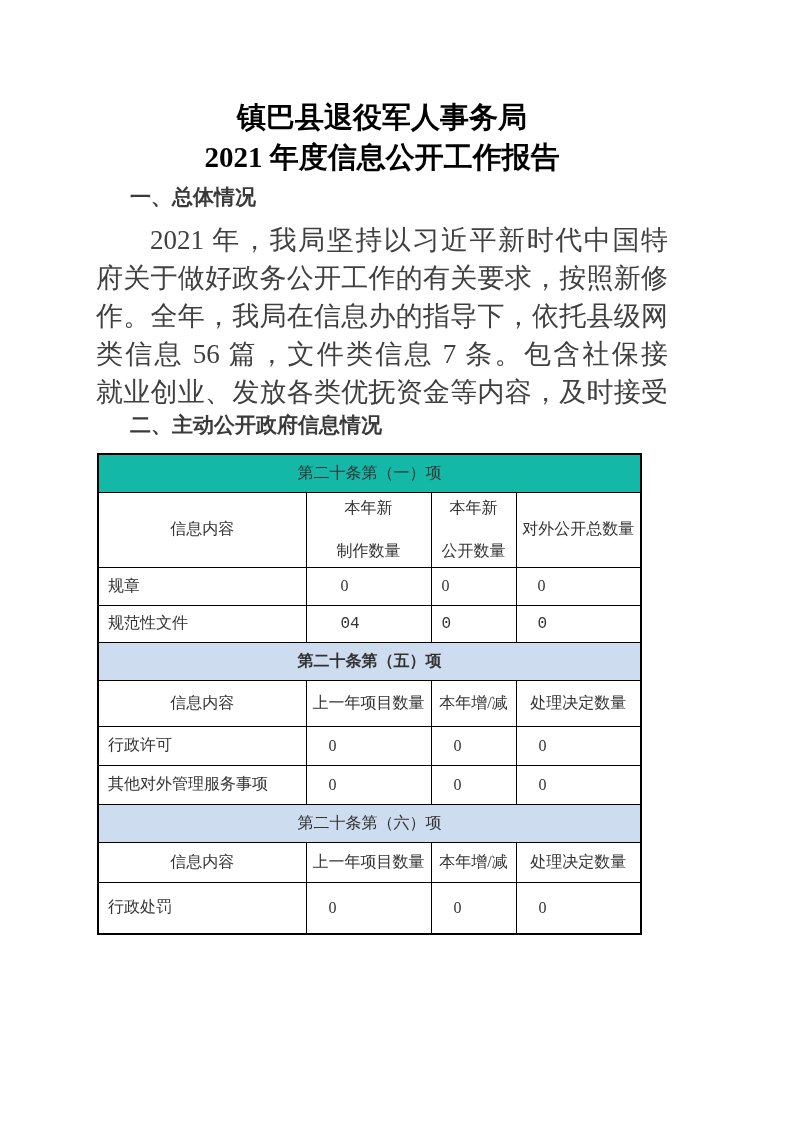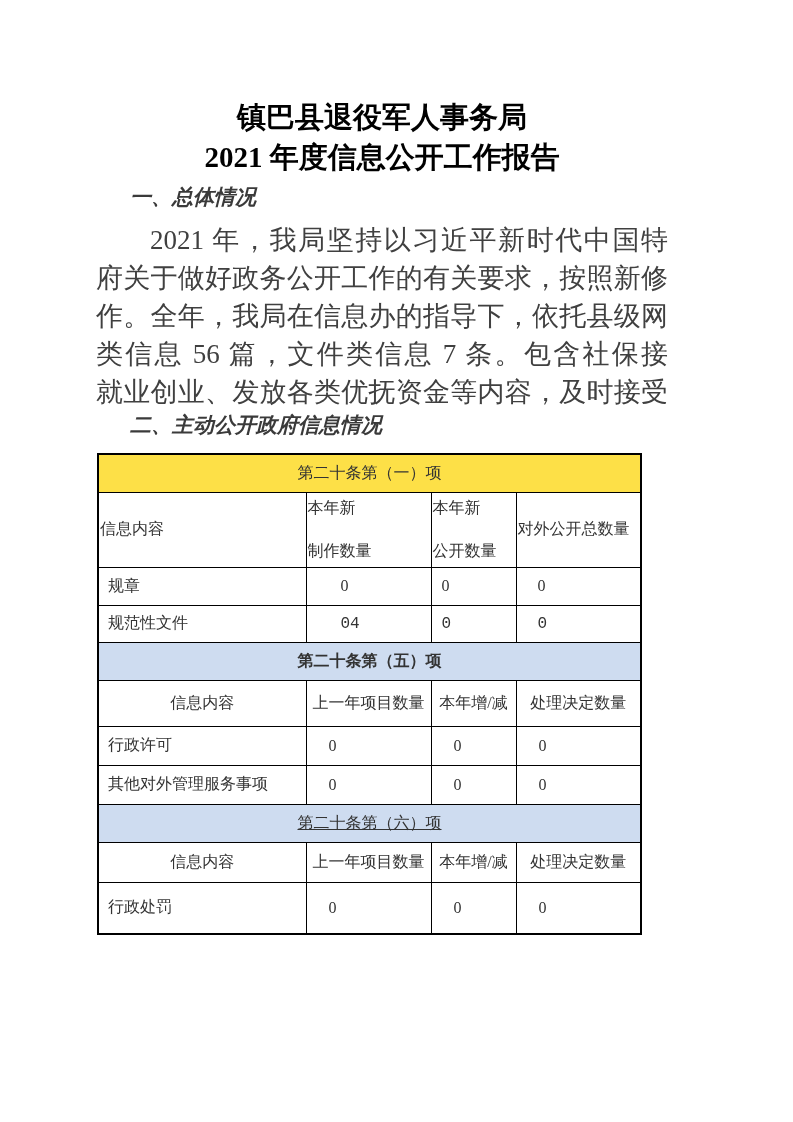--- a/index.html
+++ b/index.html
@@ -23,21 +23,20 @@
     text-align: center;
     color: #000000;
   }
   .sec-heading {
     margin: 6px 0 0 34px;
     font-family: "Liberation Sans", "DejaVu Sans", sans-serif;
     font-weight: bold;
     font-size: 21px;
     line-height: 28px;
     color: #3a3a3a;
-    font-style: italic;
   }
   .sec-heading.second { margin-top: 0; }
   .body-para {
     margin-top: 10px;
     color: #404040;
     font-size: 27px;
     line-height: 38px;
   }
   .pline {
     text-align: justify;
@@ -61,21 +60,21 @@
     border: 1px solid #000;
     vertical-align: middle;
     box-sizing: border-box;
     overflow: hidden;
   }
   tr.band td {
     background: #CEDCF0; 
     height: 38px;
     text-align: center;
   }
-  tr.headrow1 td { height: 75px; text-align: left; margin-top: 24px; }
+  tr.headrow1 td { height: 75px; text-align: center; margin-top: 24px; }
   tr.headrow td  { height: 46px; text-align: center; }
   tr.headrow.h3 td { height: 40px; }
   .stack .l1 { margin-bottom: 22px; }
   tr.datarow td { height: 38px; }
   tr.datarow.h37 td { height: 37px; font-family: Liberation Mono, monospace; }
   tr.datarow.h39 td { height: 39px; }
   tr.datarow.h43 td { height: 52px; }
   td.label { text-align: left; padding-left: 9px; }
   td.v-a { text-align: left; padding-left: 34px; }
   td.v-b { text-align: left; padding-left: 10px; }
@@ -105,21 +104,21 @@
   <table class="report">
     <colgroup>
       <col style="width:208px">
       <col style="width:125px">
       <col style="width:85px">
       <col style="width:125px">
     </colgroup>
 
     <tbody>
         <tr class="band">
-      <td colspan="4" class="band-cell" style="background: #fde047;">第二十条第（一）项</td>
+      <td colspan="4" class="band-cell" style="background: #14b8a6;">第二十条第（一）项</td>
     </tr>
     <tr class="headrow1">
       <td>信息内容</td>
       <td>
         <div class="stack">
           <div class="l1">本年新</div>
           <div class="l2">制作数量</div>
         </div>
       </td>
       <td>
@@ -159,21 +158,21 @@
       <td class="v-d">0</td>
     </tr>
     <tr class="datarow h39">
       <td class="label">其他对外管理服务事项</td>
       <td class="v-d">0</td>
       <td class="v-d">0</td>
       <td class="v-d">0</td>
     </tr>
 
     <tr class="band">
-      <td colspan="4" class="band-cell" style="background: rgb(206, 220, 240); text-decoration: underline;">第二十条第（六）项</td>
+      <td colspan="4" class="band-cell" style="background: rgb(206, 220, 240);">第二十条第（六）项</td>
     </tr>
     <tr class="headrow h3">
       <td>信息内容</td>
       <td>上一年项目数量</td>
       <td>本年增/减</td>
       <td>处理决定数量</td>
     </tr>
     <tr class="datarow h43">
       <td class="label">行政处罚</td>
       <td class="v-d">0</td>

